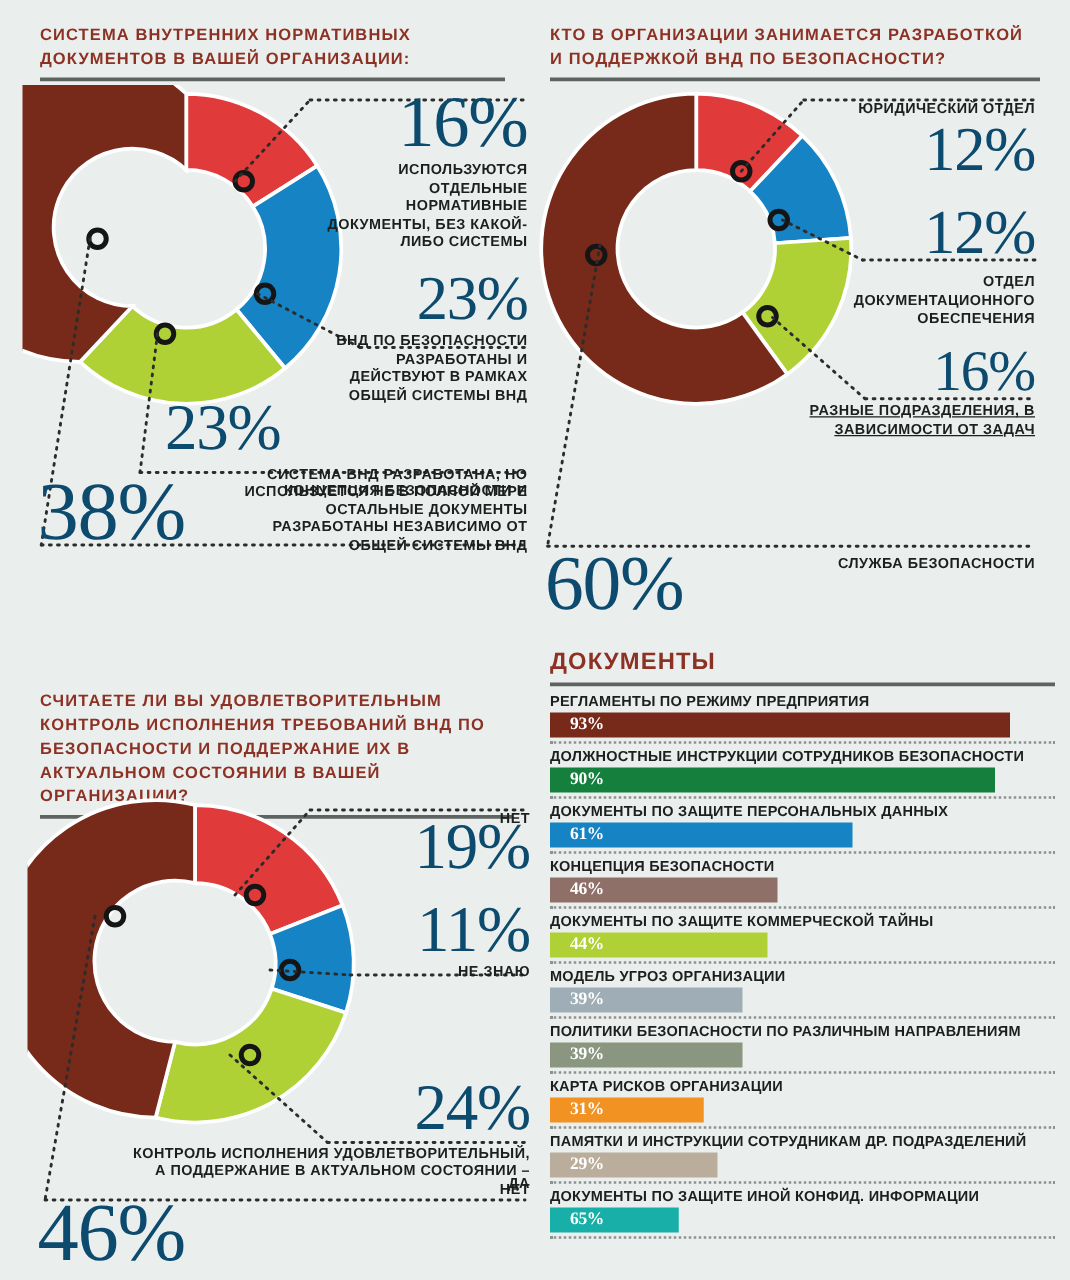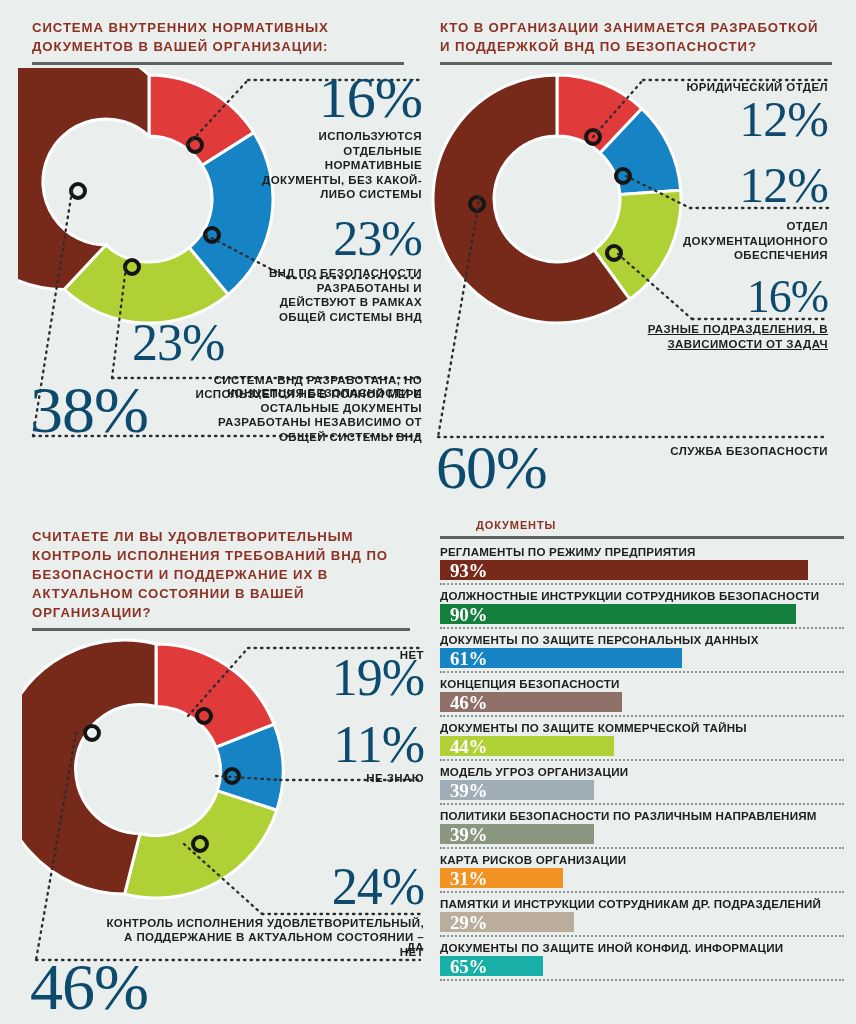--- a/index.html
+++ b/index.html
@@ -43,36 +43,35 @@
   }
   .leader{position:absolute;overflow:visible;pointer-events:none;}
 
   
   .donut{position:absolute;}
   .donut svg{display:block;}
 
   
   .bars{position:absolute;left:440px;top:519px;width:404px;}
   .bars-head{
-    color:#8C3123;font-weight:bold;font-size:11px;letter-spacing:0.9px;
+    color:#8C3123;font-weight:bold;font-size:19px;letter-spacing:0.9px;
     text-transform:uppercase;
-    margin-left:36px;
   }
   .bar-row{padding-top:3px;}
   .bar-label{
     color:#1d1f1e;font-size:11.6px;font-weight:bold;letter-spacing:0.2px;
     text-transform:uppercase;line-height:15px;white-space:nowrap;
   }
   .bar-track{height:20px;margin-top:1px;position:relative;}
   .bar-fill{
     height:20px;display:flex;align-items:center;
   }
   .bar-val{
-    font-family:"Liberation Serif", serif;font-weight:bold;font-size:19px;
-    color:#ffffff;padding-left:10px;letter-spacing:-0.3px;line-height:1;
+    font-family:"Liberation Serif", serif;font-weight:bold;font-size:14px;
+    color:#ffffff;padding-left:16px;letter-spacing:-0.3px;line-height:1;
   }
   .bar-sep{border-bottom:2px dotted #8d918f;height:0;margin-top:3px;}
 </style>
 </head>
 <body>
 
 <div class="page">
 
   <div class="panel" style="left:32px;top:18px;width:372px;">
     <div class="q-title">СИСТЕМА ВНУТРЕННИХ НОРМАТИВНЫХ ДОКУМЕНТОВ В ВАШЕЙ ОРГАНИЗАЦИИ:</div>
@@ -182,21 +181,21 @@
     <div class="cap" style="margin-top:5px;text-decoration:underline;">РАЗНЫЕ ПОДРАЗДЕЛЕНИЯ, В ЗАВИСИМОСТИ ОТ ЗАДАЧ</div>
   </div>
 
   <div class="panel" style="left:436px;top:440px;width:392px;">
     <div style="display:flex;align-items:flex-start;justify-content:space-between;">
       <div class="big" style="font-size:62px;text-align:center;">60%</div>
       <div class="cap" style="width:190px;text-align:right;padding-top:4px;">СЛУЖБА БЕЗОПАСНОСТИ</div>
     </div>
   </div>
 
-  <div class="panel" style="left:32px;top:527px;width:378px;">
+  <div class="panel" style="left:32px;top:551px;width:378px;">
     <div class="q-title">СЧИТАЕТЕ ЛИ ВЫ УДОВЛЕТВОРИТЕЛЬНЫМ КОНТРОЛЬ ИСПОЛНЕНИЯ ТРЕБОВАНИЙ ВНД ПО БЕЗОПАСНОСТИ И ПОДДЕРЖАНИЕ ИХ В АКТУАЛЬНОМ СОСТОЯНИИ В ВАШЕЙ ОРГАНИЗАЦИИ?</div>
     <div class="rule"></div>
   </div>
 
   <div class="donut" style="left:22px;top:637px;">
     <svg width="268" height="268" viewBox="0 0 268 268">
       <g transform="translate(134,134)">
 
         <path d="M 0 -127 A 127 127 0 0 1 118.10 -46.72 L 60.03 -23.75 A 64.5 64.5 0 0 0 0 -64.5 Z" fill="#E03A3A" stroke="#ffffff" stroke-width="3"></path>
 

